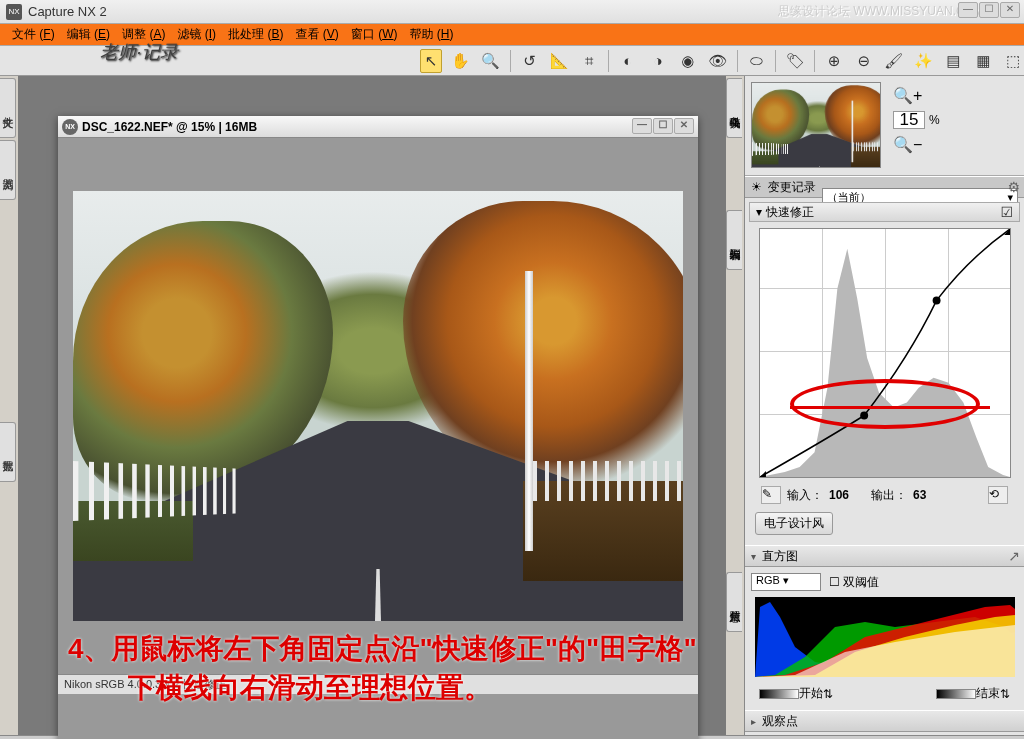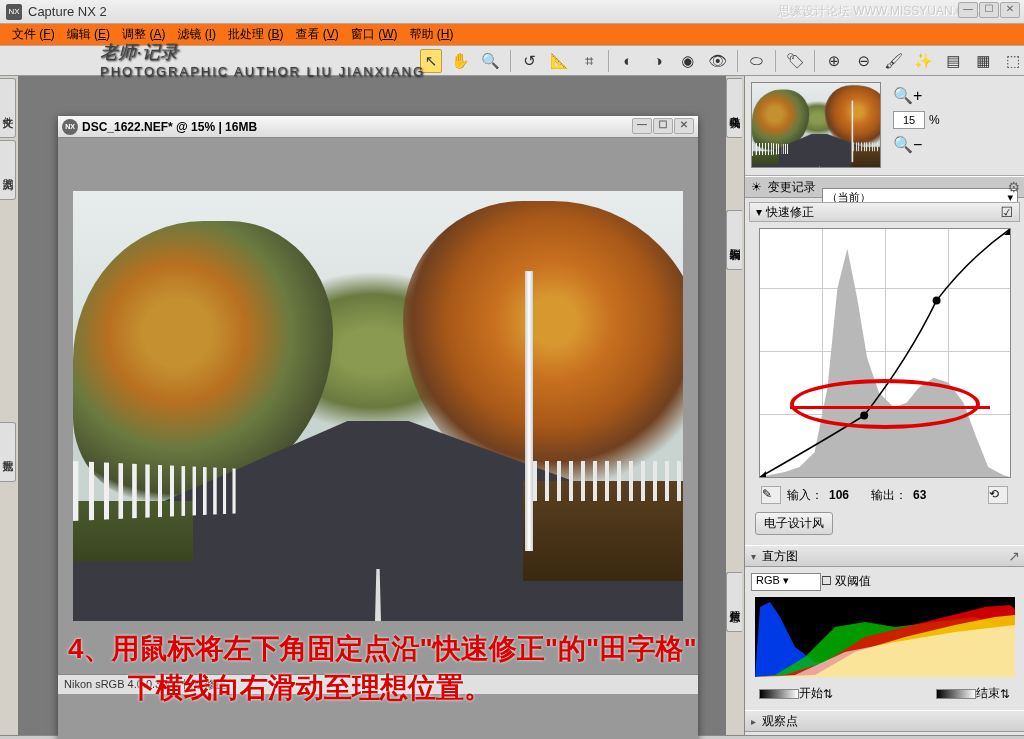--- a/index.html
+++ b/index.html
@@ -42,21 +42,21 @@
 .pole { position: absolute; right: 150px; top: 80px; width: 8px; height: 280px; background: linear-gradient(90deg, #ccc, #fff, #ccc); }
 .doc-status { height: 20px; background: #e0e0e0; border-top: 1px solid #888; font-size: 11px; padding: 2px 6px; color: #333; }
 .instruction { position: absolute; bottom: 28px; left: 50px; right: 20px; font-size: 28px; color: #dd0000; font-weight: bold; line-height: 1.4; z-index: 50; text-shadow: 0 0 3px #fff; }
 .right-palettes { width: 18px; display: flex; flex-direction: column; gap: 2px; padding-top: 2px; }
 .right-tab { width: 16px; height: 60px; background: #e0e0e0; border: 1px solid #999; border-right: none; writing-mode: vertical-rl; font-size: 11px; text-align: center; padding: 4px 0; border-radius: 3px 0 0 3px; }
 .right-panel { width: 280px; background: #e4e4e4; border-left: 1px solid #888; display: flex; flex-direction: column; }
 .birdseye { height: 100px; background: #e4e4e4; padding: 6px; display: flex; align-items: flex-start; gap: 12px; border-bottom: 1px solid #aaa; }
 .thumb { width: 130px; height: 86px; position: relative; overflow: hidden; border: 1px solid #888; }
 .zoom-controls { display: flex; flex-direction: column; gap: 6px; padding-top: 4px; }
 .zoom-row { display: flex; align-items: center; gap: 4px; font-size: 12px; }
-.zoom-input { width: 32px; height: 18px; border: 1px solid #999; background: #fff; text-align: center; font-size: 11px; }
+.zoom-input { width: 32px; height: 18px; border: 1px solid #999; background: #fff; text-align: center; font-size: 17px; }
 .panel-header { height: 22px; background: linear-gradient(#e8e8e8,#d0d0d0); border-top: 1px solid #fff; border-bottom: 1px solid #999; display: flex; align-items: center; padding: 0 6px; font-size: 12px; gap: 6px; position: relative; }
 .panel-header .expand { font-size: 10px; color: #555; }
 .panel-header .gear { position: absolute; right: 4px; font-size: 14px; color: #666; }
 .edit-list-hdr { background: #c8c8c8; }
 .dropdown { height: 18px; background: #fff; border: 1px solid #888; font-size: 11px; padding: 0 4px; display: inline-flex; align-items: center; flex: 1; margin-top: 20px; }
 .quick-fix-panel { padding: 4px; }
 .quick-fix-title { height: 20px; background: linear-gradient(#f0f0f0,#d8d8d8); border: 1px solid #aaa; padding: 0 6px; display: flex; align-items: center; font-size: 12px; position: relative; }
 .checkbox-mark { position: absolute; right: 6px; font-size: 14px; color: #333; }
 .histogram-box { width: 252px; height: 250px; background: #fff; border: 1px solid #888; margin: 6px auto; position: relative; }
 .hist-grid-v { position: absolute; inset: 0; background: repeating-linear-gradient(90deg, transparent 0, transparent 62px, #ccc 62px, #ccc 63px); }
@@ -64,21 +64,21 @@
 .hist-shape { position: absolute; bottom: 0; left: 0; width: 100%; height: 100%; }
 .hist-path { fill: #b8b8b8; }
 .curve-path { fill: none; stroke: #000; stroke-width: 1.5; }
 .curve-point { fill: #000; }
 .red-ellipse { position: absolute; bottom: 48px; left: 30px; width: 190px; height: 50px; border: 4px solid #e00000; border-radius: 50%; }
 .red-line { position: absolute; bottom: 68px; left: 30px; width: 200px; height: 3px; background: #e00000; }
 .io-row { display: flex; align-items: center; gap: 6px; padding: 2px 12px; font-size: 12px; }
 .io-btn { width: 20px; height: 18px; border: 1px solid #aaa; background: #eee; }
 .new-step { margin: 6px; padding: 2px 8px; background: linear-gradient(#f4f4f4,#d8d8d8); border: 1px solid #999; border-radius: 3px; font-size: 12px; display: inline-block; }
 .histo-panel { padding: 4px 6px; }
-.histo-row { display: flex; align-items: flex-start; font-size: 12px; padding: 2px 0; }
+.histo-row { display: flex; align-items: flex-end; gap: 8px; font-size: 12px; padding: 2px 0; }
 .select-small { height: 18px; background: #fff; border: 1px solid #888; padding: 0 4px; font-size: 11px; width: 70px; }
 .color-histogram { width: 260px; height: 80px; background: #000; margin: 4px auto; position: relative; overflow: hidden; }
 .color-hist-layer { position: absolute; bottom: 0; left: 0; width: 100%; height: 100%; }
 .start-end-row { display: flex; justify-content: space-between; padding: 4px 8px; font-size: 12px; align-items: center; }
 .gradient-bar { width: 40px; height: 10px; border: 1px solid #888; display: inline-block; }
 .spacer-flex { flex-grow: 1; }
 .bottom-bar { height: 4px; background: #ccc; border-top: 1px solid #888; }
 </style>
 </head>
 <body>
@@ -100,21 +100,20 @@
   <div class="menu-item"><span>调整</span> (<span class="u">A</span>)</div>
   <div class="menu-item"><span>滤镜</span> (<span class="u">I</span>)</div>
   <div class="menu-item"><span>批处理</span> (<span class="u">B</span>)</div>
   <div class="menu-item"><span>查看</span> (<span class="u">V</span>)</div>
   <div class="menu-item"><span>窗口</span> (<span class="u">W</span>)</div>
   <div class="menu-item"><span>帮助</span> (<span class="u">H</span>)</div>
 </div>
 
 <div class="watermark-overlay">
   <div>老师·记录</div>
-  <div class="sub">PHOTOGRAPHIC AUTHOR  LIU JIANXIANG</div>
 </div>
 
 <div class="toolbar">
   <div class="tool-btn active">↖</div>
   <div class="tool-btn">✋</div>
   <div class="tool-btn">🔍</div>
   <div class="tool-sep"></div>
   <div class="tool-btn">↺</div>
   <div class="tool-btn">📐</div>
   <div class="tool-btn">⌗</div>

